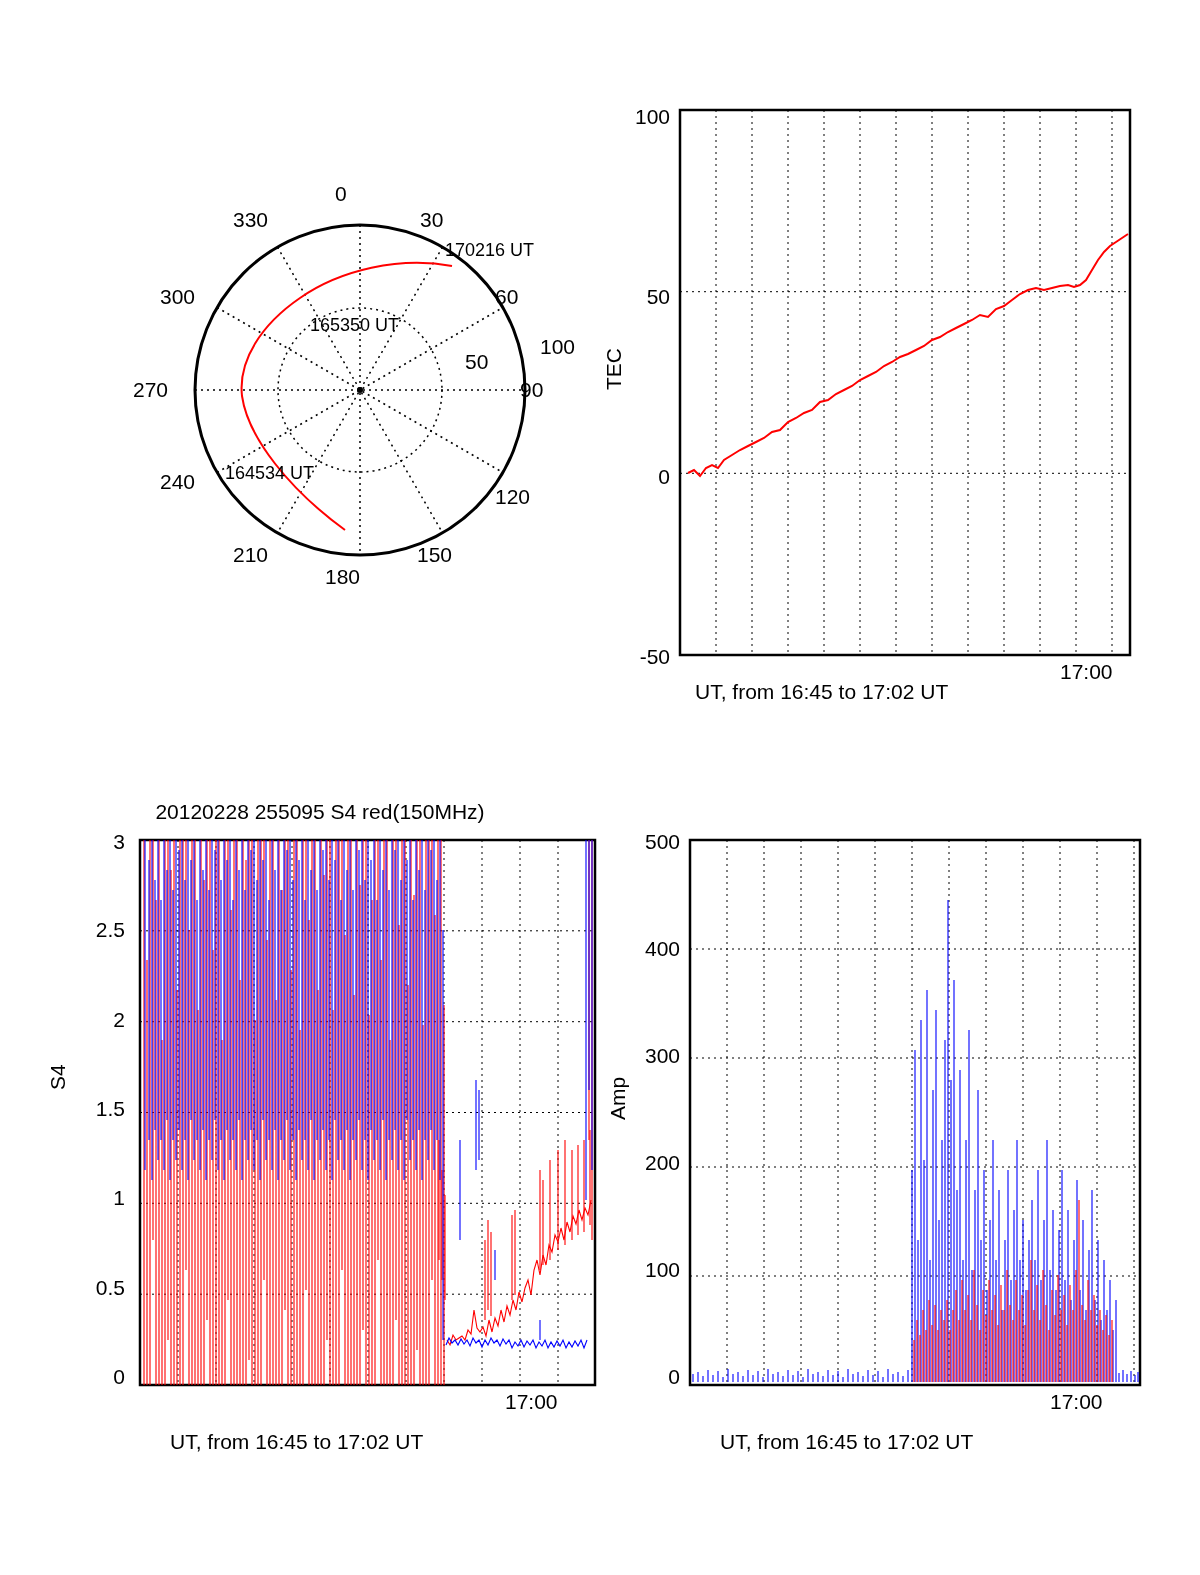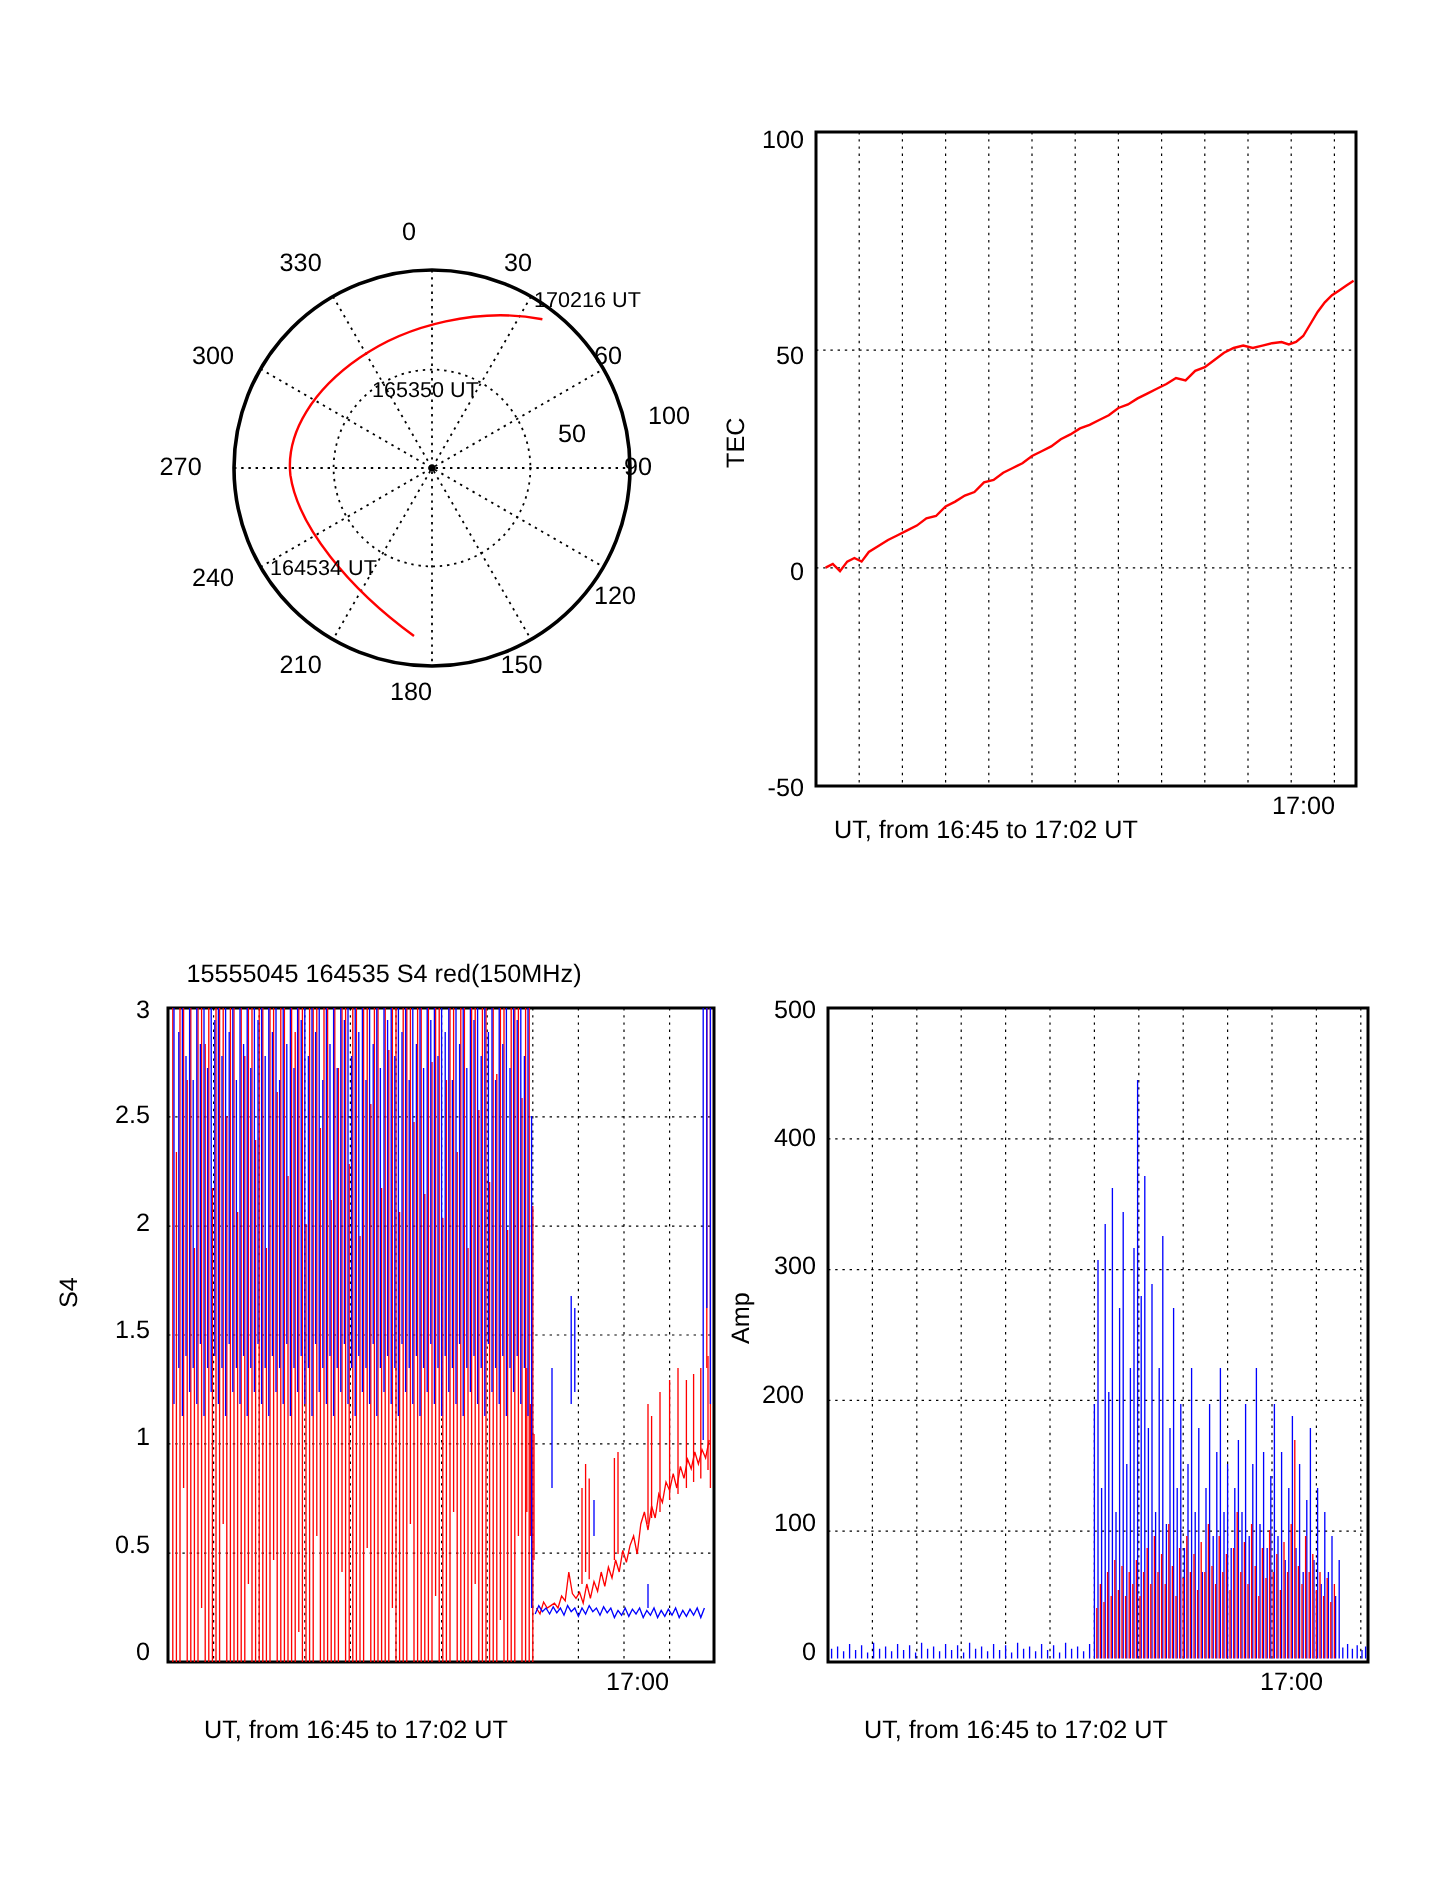--- a/index.html
+++ b/index.html
@@ -118,21 +118,21 @@
          L 268 222 L 276 218 L 284 214 L 292 210 L 300 205 L 308 207 L 316 199 L 324 196 L 332 190 L 340 184 L 348 180
          L 356 178 L 364 180 L 372 178 L 380 176 L 388 175 L 394 177 L 400 175 L 406 170 L 412 160 L 418 150 L 424 142
          L 430 136 L 436 132 L 442 128 L 448 124"></path>
   </svg>
 
   <div class="xtick" style="left:460px;top:600px;">17:00</div>
   <div class="axlabel" id="tec-xlabel">UT, from 16:45 to 17:02 UT</div>
 </div>
 
 <div class="panel" id="s4-panel">
-  <div class="title" id="s4-title">15555045 164535 S4 red(150MHz)</div>
+  <div class="title" id="s4-title">20120228 255095 S4 red(150MHz)</div>
 
   <div class="rot-label" style="left:6px;top:300px;transform:rotate(-90deg);transform-origin:left top;">S4</div>
 
   <div class="ytick" style="left:40px;top:40px;width:45px;text-align:right;">3</div>
   <div class="ytick" style="left:30px;top:128px;width:55px;text-align:right;">2.5</div>
   <div class="ytick" style="left:40px;top:218px;width:45px;text-align:right;">2</div>
   <div class="ytick" style="left:30px;top:307px;width:55px;text-align:right;">1.5</div>
   <div class="ytick" style="left:40px;top:396px;width:45px;text-align:right;">1</div>
   <div class="ytick" style="left:30px;top:486px;width:55px;text-align:right;">0.5</div>
   <div class="ytick" style="left:40px;top:575px;width:45px;text-align:right;">0</div>
@@ -229,21 +229,21 @@
   <div class="axlabel" id="s4-xlabel">UT, from 16:45 to 17:02 UT</div>
 </div>
 
 <div class="panel" id="amp-panel">
 
   <div class="rot-label" style="left:6px;top:330px;transform:rotate(-90deg);transform-origin:left top;">Amp</div>
 
   <div class="ytick" style="left:25px;top:40px;width:55px;text-align:right;">500</div>
   <div class="ytick" style="left:25px;top:147px;width:55px;text-align:right;">400</div>
   <div class="ytick" style="left:25px;top:254px;width:55px;text-align:right;">300</div>
-  <div class="ytick" style="left:25px;top:361px;width:55px;text-align:center;">200</div>
+  <div class="ytick" style="left:25px;top:361px;width:55px;text-align:right;">200</div>
   <div class="ytick" style="left:25px;top:468px;width:55px;text-align:right;">100</div>
   <div class="ytick" style="left:40px;top:575px;width:40px;text-align:right;">0</div>
 
   <svg id="amp-plot" width="450" height="545" viewBox="0 0 450 545">
     <rect x="0" y="0" width="450" height="545" fill="#fff" stroke="#000" stroke-width="2.5"></rect>
     <g stroke="#000" stroke-width="1" stroke-dasharray="2,4">
       <line x1="37" y1="0" x2="37" y2="545"></line>
         <line x1="74" y1="0" x2="74" y2="545"></line>
       <line x1="111" y1="0" x2="111" y2="545"></line>
         <line x1="148" y1="0" x2="148" y2="545"></line>

